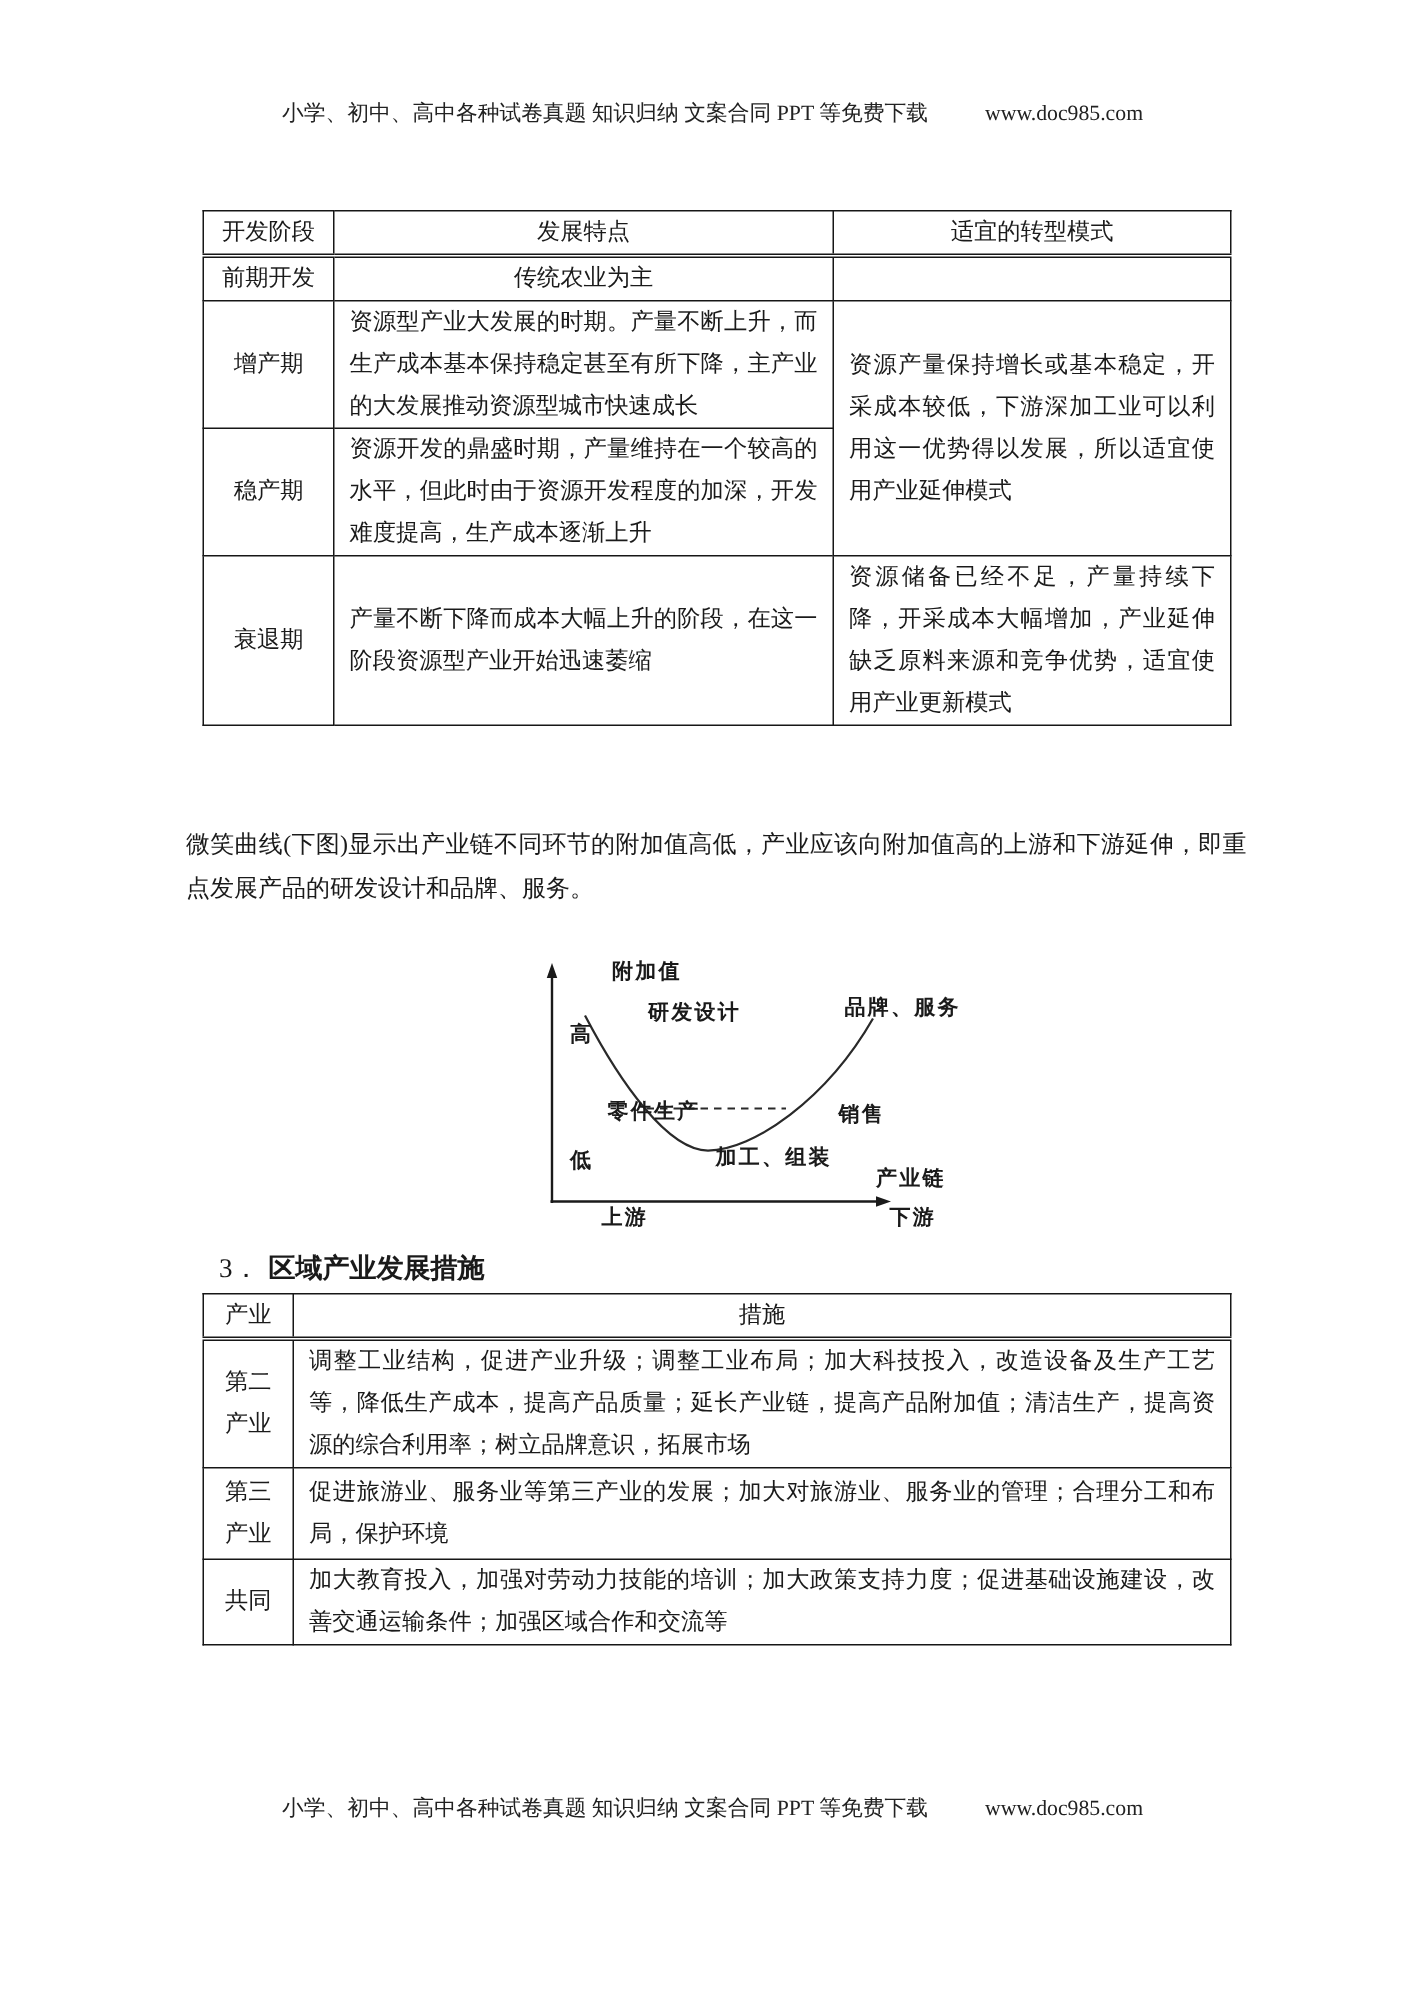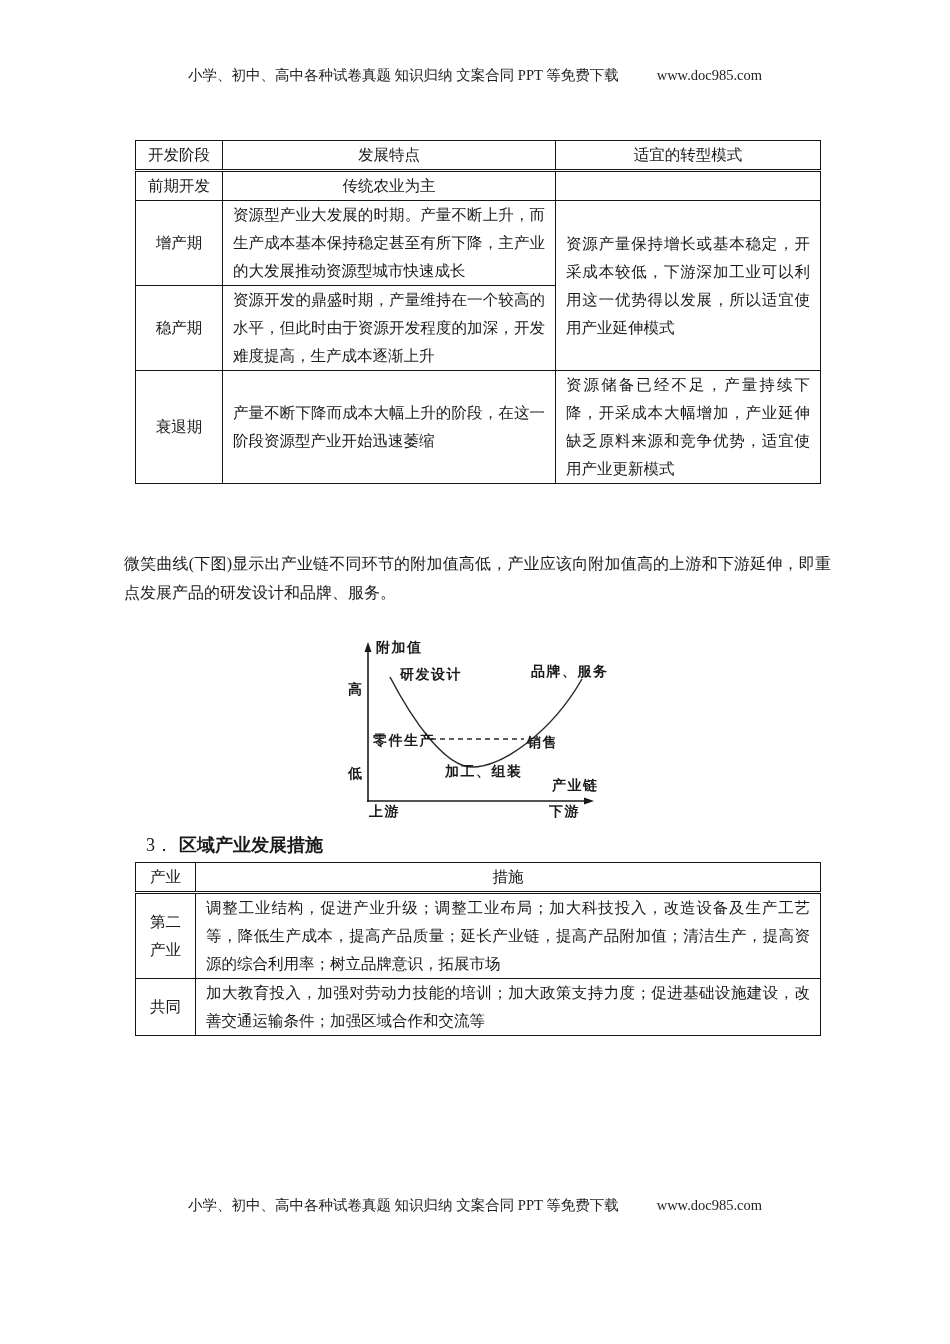--- a/index.html
+++ b/index.html
@@ -42,33 +42,33 @@
   
   .sec3{position:absolute;top:834px;left:146px;font-size:18px;line-height:22px;}
   .sec3 .num{font-weight:normal;}
   .sec3 .ttl{font-weight:bold;margin-left:6px;}
 
   
   .diagram{position:absolute;top:641px;left:345px;width:312px;height:182px;}
   .diagram svg{position:absolute;top:0;left:0;}
   .dlabel{
     position:absolute;font-size:14px;font-weight:bold;
-    letter-spacing:1.5px;white-space:nowrap;color:#1a1a1a;
+    letter-spacing:1.5px;white-space:nowrap;color:#1a1a1a;margin-left:32px;
   }
   .lb-value{left:31px;top:-2px;}
   .lb-high{left:3px;top:40px;}
   .lb-rd{left:55px;top:25px;}
   .lb-brand{left:186px;top:22px;}
   .lb-parts{left:28px;top:91px;}
   .lb-sales{left:182px;top:93px;}
   .lb-assembly{left:100px;top:122px;}
   .lb-low{left:3px;top:124px;}
   .lb-chain{left:207px;top:136px;}
   .lb-up{left:24px;top:162px;}
-  .lb-down{left:204px;top:162px;text-align:right;}
+  .lb-down{left:216px;top:162px;text-align:right;}
 </style>
 </head>
 <body>
 
 <div class="page">
 
   <div class="wm wm-top">
     <span>小学、初中、高中各种试卷真题 知识归纳 文案合同 PPT 等免费下载</span><span class="url">www.doc985.com</span>
   </div>
 
@@ -148,20 +148,24 @@
     <tbody>
       <tr class="thead">
         <td>产业</td>
         <td>措施</td>
       </tr>
       <tr>
         <td class="ind">第二产业</td>
         <td class="j">调整工业结构，促进产业升级；调整工业布局；加大科技投入，改造设备及生产工艺等，降低生产成本，提高产品质量；延长产业链，提高产品附加值；清洁生产，提高资源的综合利用率；树立品牌意识，拓展市场</td>
       </tr>
       <tr>
+        <td class="ind">第三产业</td>
+        <td class="j">促进旅游业、服务业等第三产业的发展；加大对旅游业、服务业的管理；合理分工和布局，保护环境</td>
+      </tr>
+      <tr>
         <td class="ind">共同</td>
         <td class="j">加大教育投入，加强对劳动力技能的培训；加大政策支持力度；促进基础设施建设，改善交通运输条件；加强区域合作和交流等</td>
       </tr>
     </tbody>
   </table>
 
   <div class="wm wm-bottom">
     <span>小学、初中、高中各种试卷真题 知识归纳 文案合同 PPT 等免费下载</span><span class="url">www.doc985.com</span>
   </div>
 

